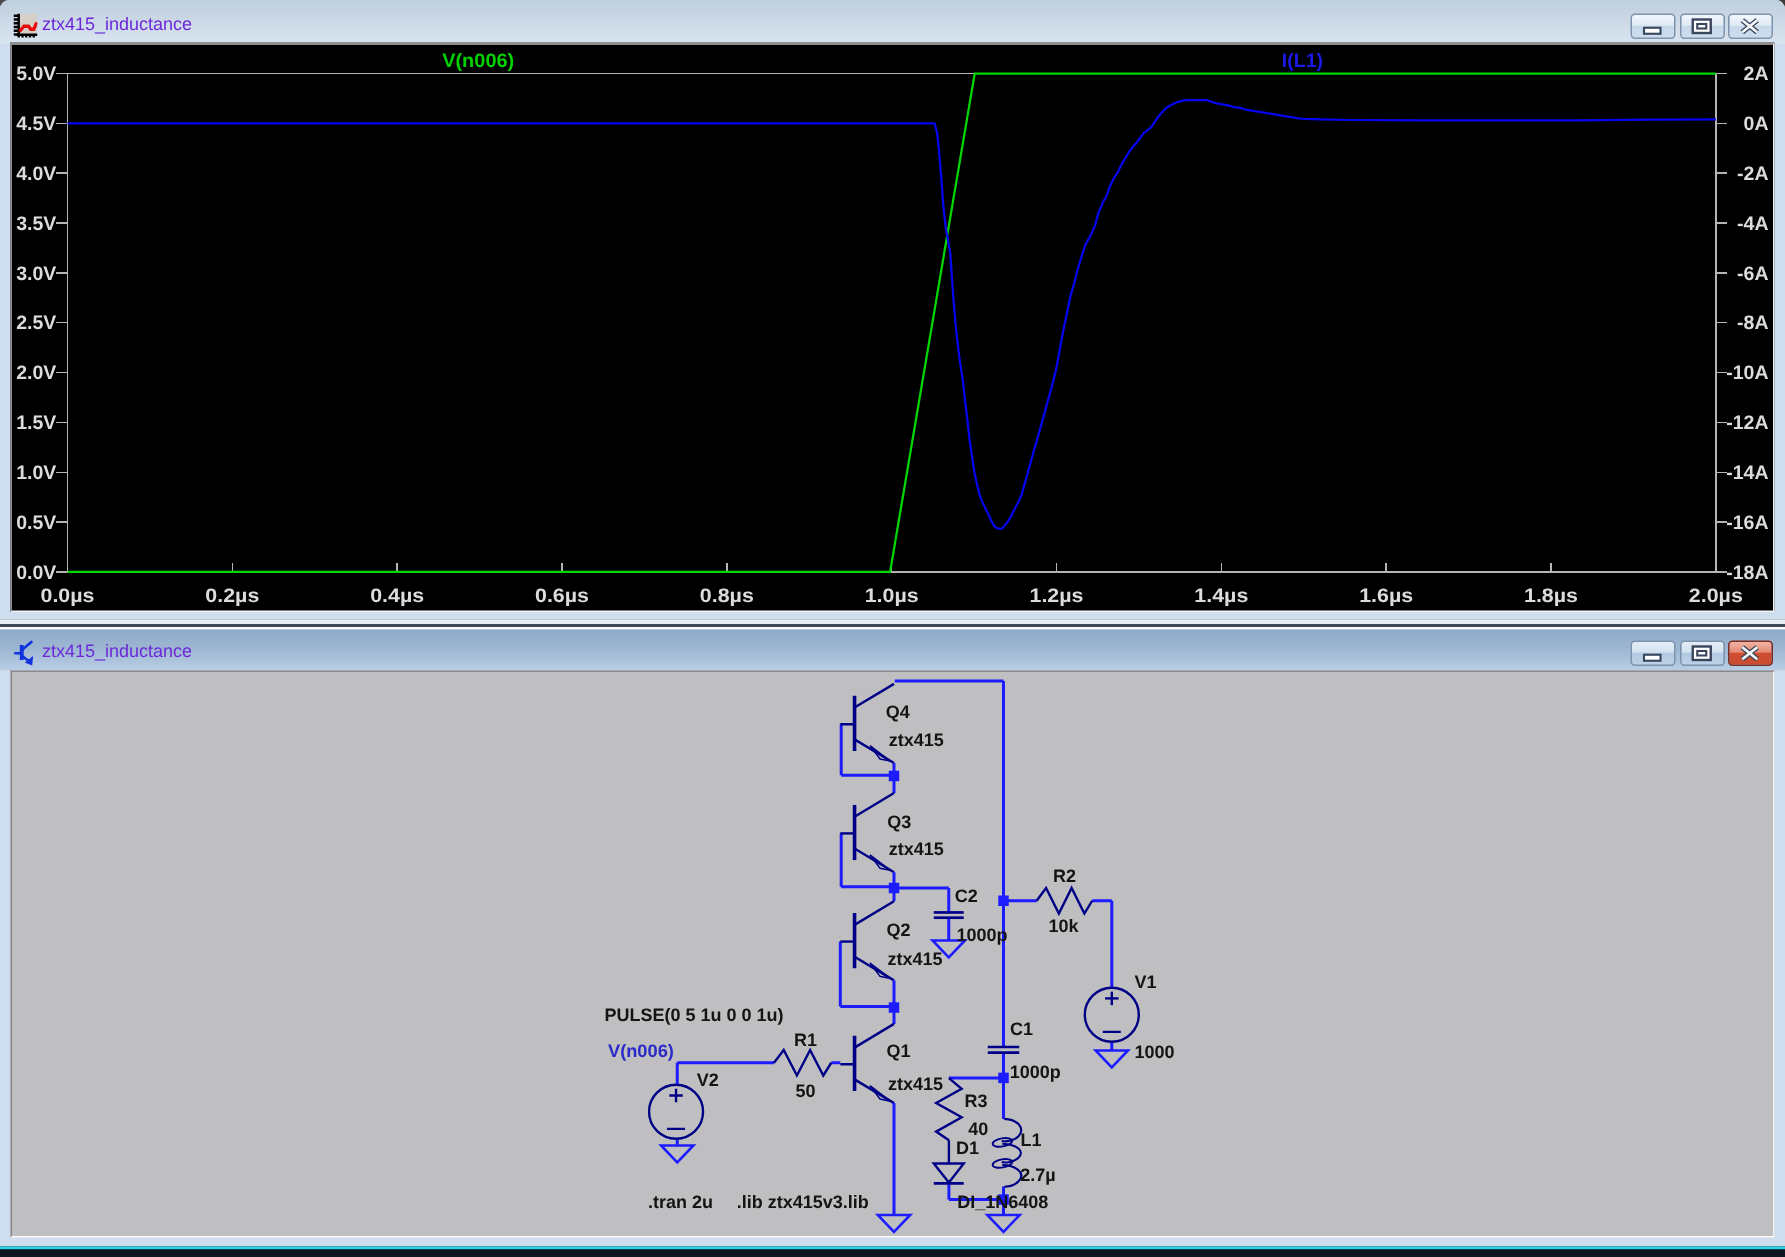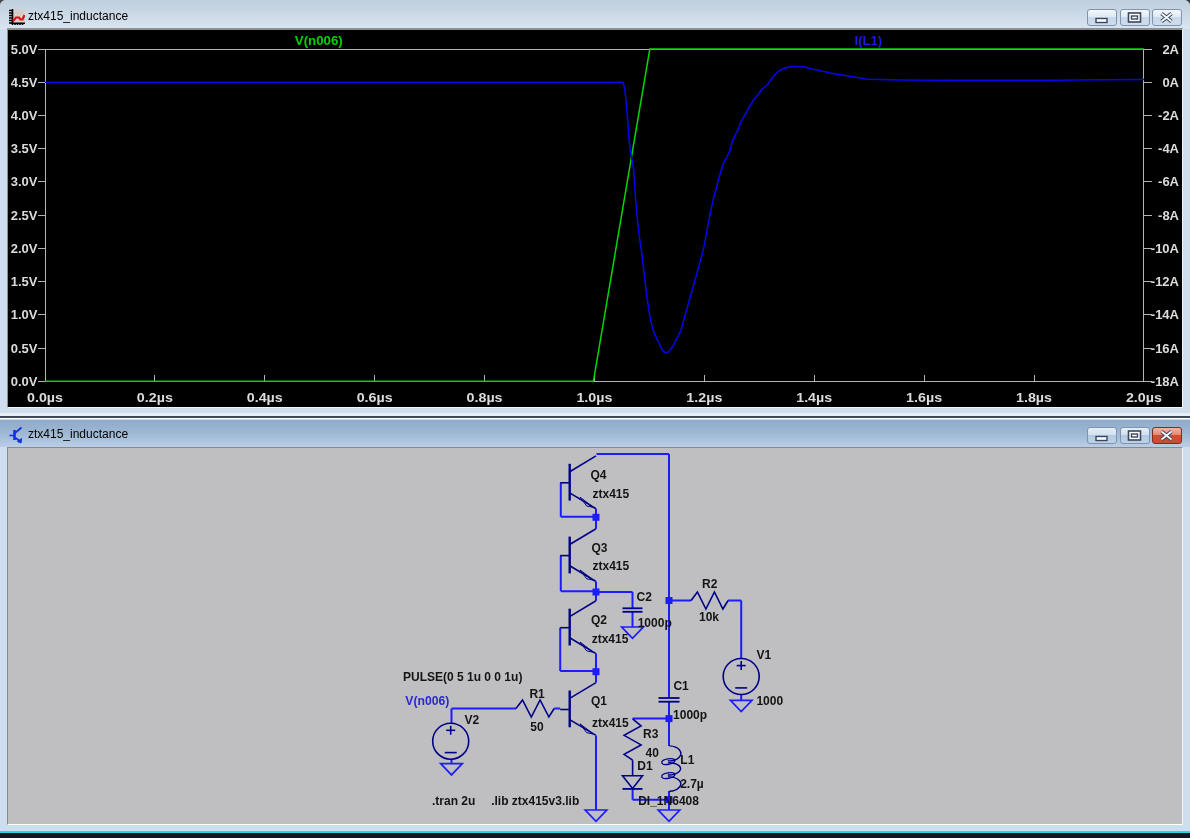--- a/index.html
+++ b/index.html
@@ -2,21 +2,21 @@
 <html><head>
 <meta charset="utf-8">
 <style>
 html,body{margin:0;padding:0;width:1190px;height:838px;overflow:hidden;background:#000;}
 body{font-family:"Liberation Sans", sans-serif;}
 .abs{position:absolute;}
 .btn{position:absolute;width:28px;height:15px;border:1px solid #7e94ae;border-radius:3px;
   background:linear-gradient(to bottom,#f2f7fc 0%,#dfeaf4 45%,#c6d8ea 50%,#cdddee 100%);}
 .btnR{position:absolute;width:28px;height:15px;border:1px solid #7c2c20;border-radius:3px;
   background:linear-gradient(to bottom,#f0b4a4 0%,#e58a72 45%,#d04e30 50%,#c94d32 100%);}
-.tt{font-size:12px;color:#000000;text-align:right;}
+.tt{font-size:12px;color:#6d28d9;text-align:right;}
 </style>
 </head>
 <body>
 
 <div class="abs" style="left:0;top:0;width:8px;height:8px;background:#4a4a4a;"></div>
 <div class="abs" style="left:1184px;top:0;width:6px;height:6px;background:#3a3a3a;"></div>
 <div class="abs" id="w1" style="left:0;top:0;width:1190px;height:413px;background:#cfdeee;border-radius:6px 6px 0 0;overflow:hidden;">
   <div class="abs" style="left:0;top:0;width:1190px;height:29px;background:linear-gradient(to bottom,#bfcfdd 0%,#ccd9e6 50%,#d9e5f1 100%);"></div>
 
   <svg class="abs" style="left:9px;top:9px" width="16" height="16" viewBox="0 0 16 16">

